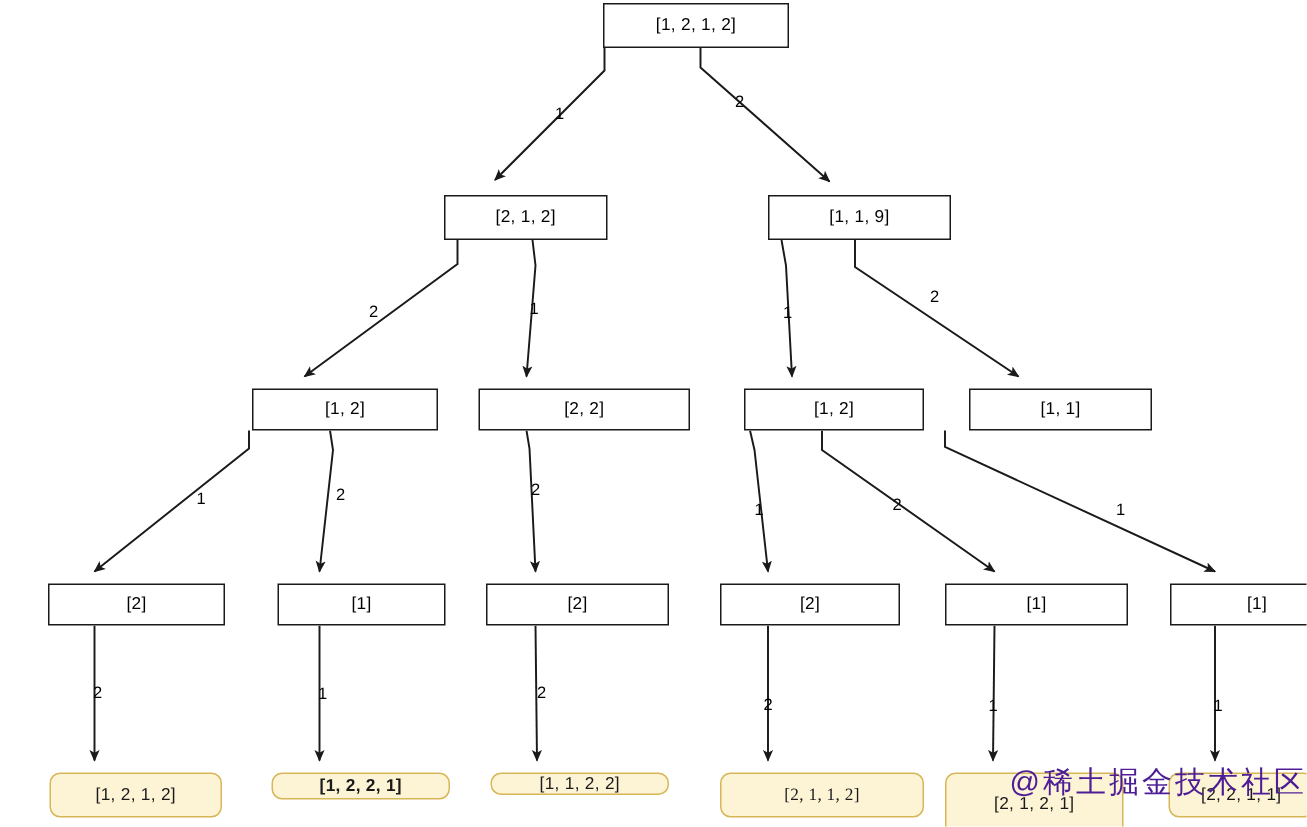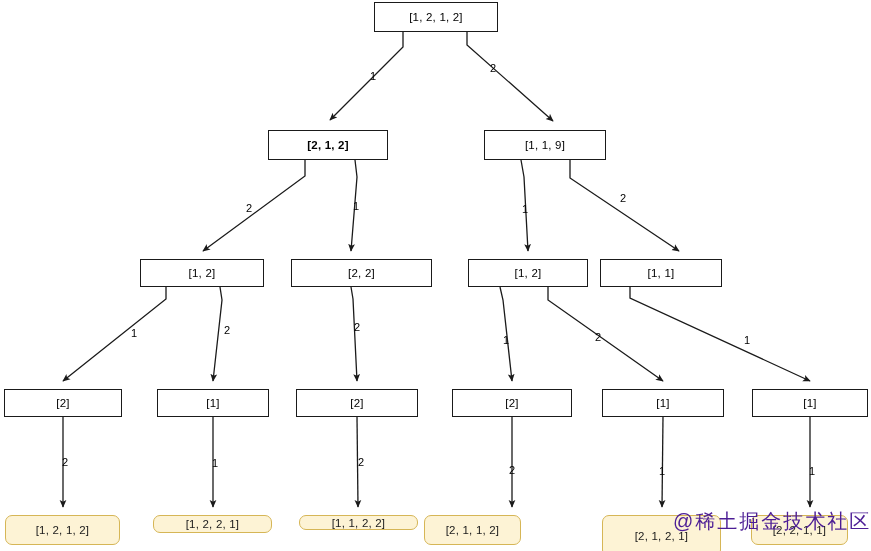--- a/index.html
+++ b/index.html
@@ -28,20 +28,21 @@
     display: flex;
     align-items: center;
     justify-content: center;
     background: #ffffff;
     border: 1.4px solid #1a1a1a;
     color: #000000;
     font-size: 11.5px;
     letter-spacing: 0.2px;
     white-space: nowrap;
     user-select: none;
+    margin-left: 28px;
   }
   .node-box.leaf-node {
     background: #fdf3d5;
     border: 1.4px solid #d6b656;
     border-radius: 7px;
     color: #1a1a1a;
   }
   .edge-label {
     position: absolute;
     font-size: 11px;
@@ -88,36 +89,36 @@
       <path d="M 213,417 L 213,507" marker-end="url(#arrowhead)"></path>
       <path d="M 357,417 L 358,507" marker-end="url(#arrowhead)"></path>
       <path d="M 512,417 L 512,507" marker-end="url(#arrowhead)"></path>
       <path d="M 663,417 L 662,507" marker-end="url(#arrowhead)"></path>
       <path d="M 810,417 L 810,507" marker-end="url(#arrowhead)"></path>
     </g>
 </svg>
 
 <div id="node-layer">
     <div class="node-box" style="left: 374px; top: 2px; width: 124px; height: 30px;">[1, 2, 1, 2]</div>
-    <div class="node-box" style="left: 268px; top: 130px; width: 120px; height: 30px; font-weight: bold;">[2, 1, 2]</div>
+    <div class="node-box" style="left: 268px; top: 130px; width: 109px; height: 30px;">[2, 1, 2]</div>
     <div class="node-box" style="left: 484px; top: 130px; width: 122px; height: 30px;">[1, 1, 9]</div>
     <div class="node-box" style="left: 140px; top: 259px; width: 124px; height: 28px;">[1, 2]</div>
     <div class="node-box" style="left: 291px; top: 259px; width: 141px; height: 28px;">[2, 2]</div>
     <div class="node-box" style="left: 468px; top: 259px; width: 120px; height: 28px;">[1, 2]</div>
-    <div class="node-box" style="left: 600px; top: 259px; width: 122px; height: 28px;">[1, 1]</div>
+    <div class="node-box" style="left: 618px; top: 259px; width: 122px; height: 28px;">[1, 1]</div>
     <div class="node-box" style="left: 4px; top: 389px; width: 118px; height: 28px;">[2]</div>
     <div class="node-box" style="left: 157px; top: 389px; width: 112px; height: 28px;">[1]</div>
     <div class="node-box" style="left: 296px; top: 389px; width: 122px; height: 28px;">[2]</div>
     <div class="node-box" style="left: 452px; top: 389px; width: 120px; height: 28px;">[2]</div>
     <div class="node-box" style="left: 602px; top: 389px; width: 122px; height: 28px;">[1]</div>
     <div class="node-box" style="left: 752px; top: 389px; width: 116px; height: 28px;">[1]</div>
     <div class="node-box leaf-node" style="left: 5px; top: 515px; width: 115px; height: 30px;">[1, 2, 1, 2]</div>
-    <div class="node-box leaf-node" style="left: 153px; top: 515px; width: 119px; height: 18px;">[1, 2, 2, 1]</div>
+    <div class="node-box leaf-node" style="left: 153px; top: 515px; width: 119px; height: 18px; font-weight: bold;">[1, 2, 2, 1]</div>
     <div class="node-box leaf-node" style="left: 299px; top: 515px; width: 119px; height: 15px;">[1, 1, 2, 2]</div>
-    <div class="node-box leaf-node" style="left: 424px; top: 515px; width: 97px; height: 30px;">[2, 1, 1, 2]</div>
+    <div class="node-box leaf-node" style="left: 452px; top: 515px; width: 136px; height: 30px; font-family: Liberation Serif, serif;">[2, 1, 1, 2]</div>
     <div class="node-box leaf-node" style="left: 602px; top: 515px; width: 119px; height: 42px;">[2, 1, 2, 1]</div>
     <div class="node-box leaf-node" style="left: 751px; top: 515px; width: 97px; height: 30px;">[2, 2, 1, 1]</div>
   </div>
 <div id="label-layer">
     <div class="edge-label" style="left: 370px; top: 70px;">1</div>
     <div class="edge-label" style="left: 490px; top: 62px;">2</div>
     <div class="edge-label" style="left: 246px; top: 202px;">2</div>
     <div class="edge-label" style="left: 353px; top: 200px;">1</div>
     <div class="edge-label" style="left: 522px; top: 203px;">1</div>
     <div class="edge-label" style="left: 620px; top: 192px;">2</div>

